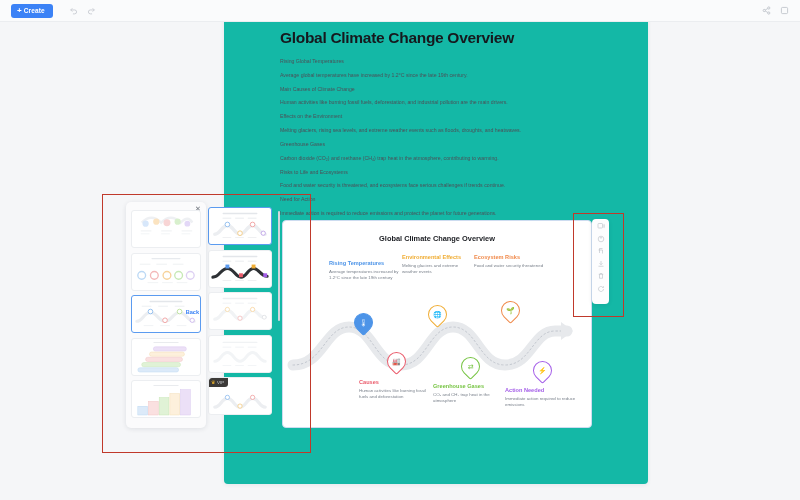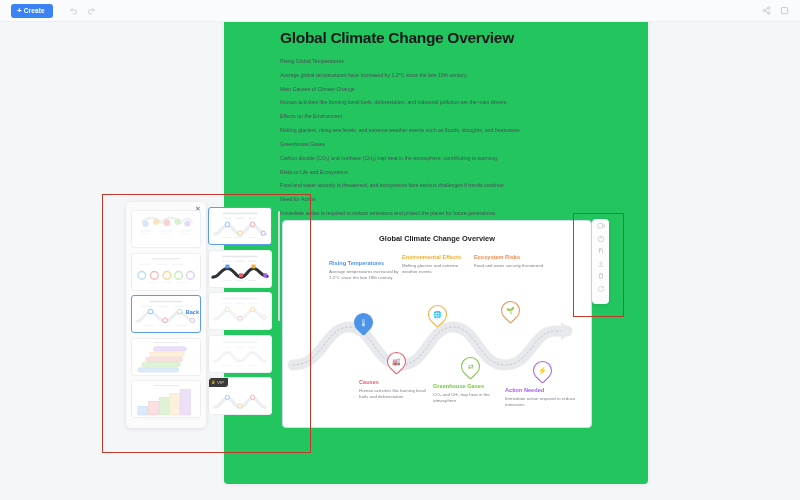--- a/index.html
+++ b/index.html
@@ -24,21 +24,21 @@
   }
   .create-btn .plus{ font-size:8px; line-height:1; font-weight:bold;}
   .undo-redo{ display:flex; align-items:center; gap:9px; margin-left:16px;}
   .ur-ico{ width:9px; height:9px; color:#c7cbd1; display:block;}
   .topbar-right{ margin-left:auto; display:flex; align-items:center; gap:9px; margin-right:11px;}
   .tr-ico{ width:9px; height:9px; color:#b9bec6;}
 
   
   .doc-page{
     position:absolute; left:224px; top:14px; width:424px; height:470px;
-    background:#22c55e; border-radius:4px;
+    background:#14b8a6; border-radius:4px;
     box-shadow:0 1px 4px rgba(20,30,50,.07);
     z-index:5; overflow:hidden;
   }
   .doc-title{
     position:absolute; left:56px; top:15px;
     font-size:15.5px; font-weight:bold; color:#16181d; letter-spacing:-.3px;
   }
   .doc-lines{ position:absolute; left:56px; top:44px; width:330px;}
   .doc-line{
     font-size:5.2px; color:#4b5158; line-height:1.2; margin-bottom:7.6px;

